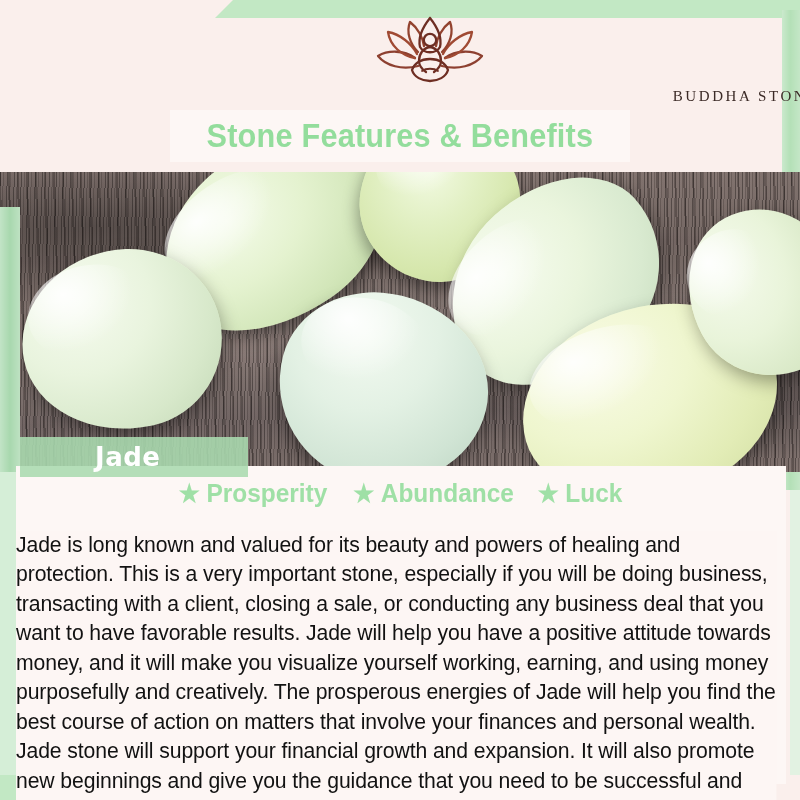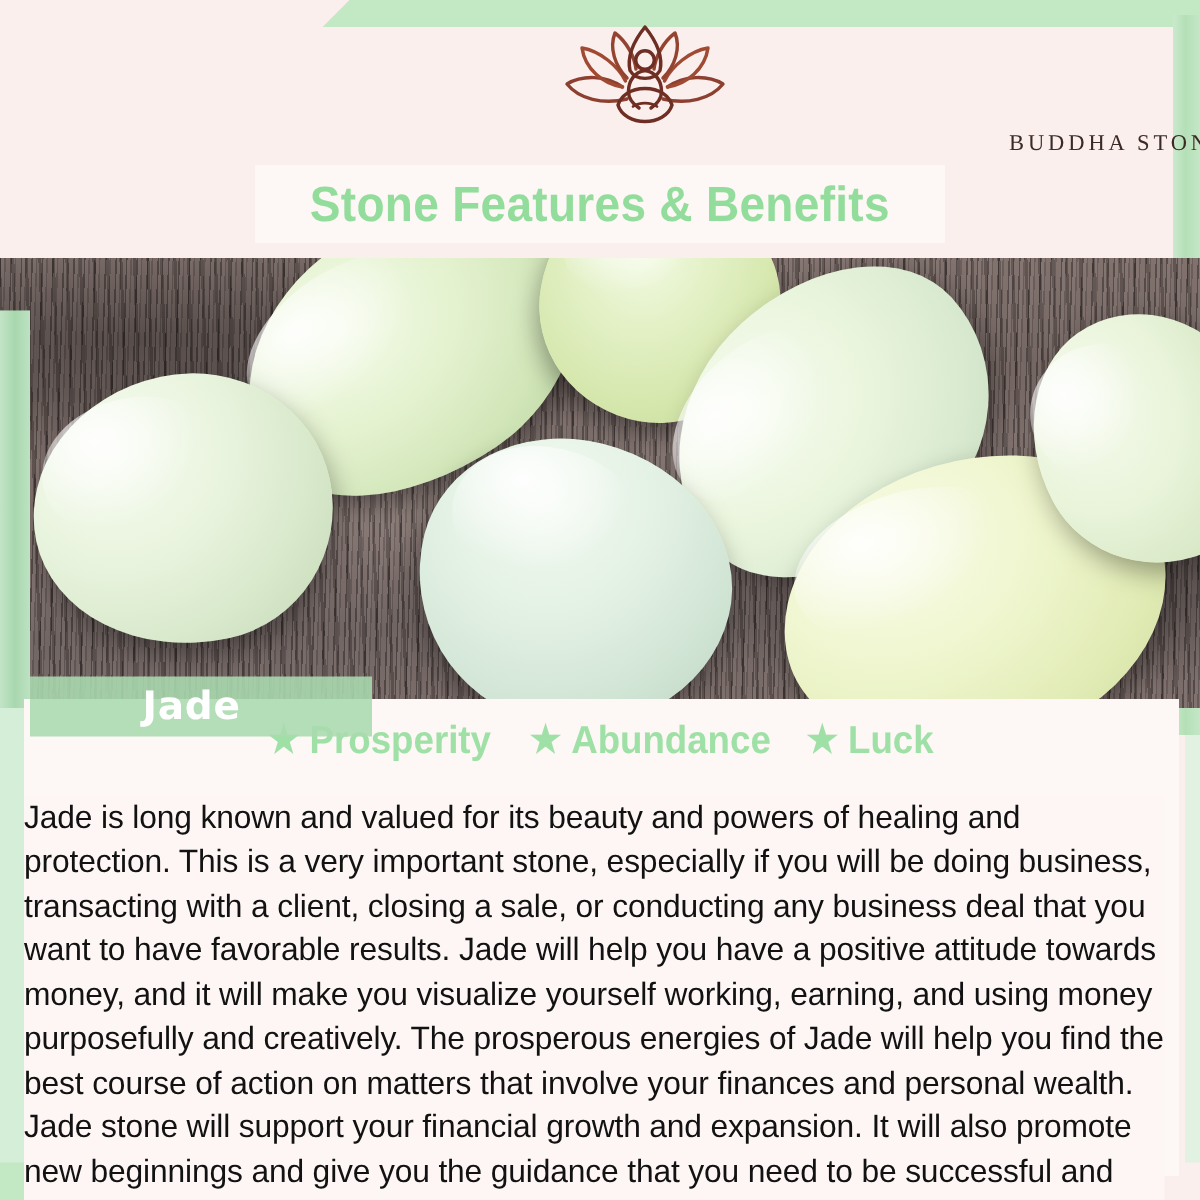--- a/index.html
+++ b/index.html
@@ -189,21 +189,21 @@
     position: absolute;
     border-radius: 50%;
     background: radial-gradient(ellipse at 32% 26%, rgba(255,255,255,.92), rgba(255,255,255,0) 58%);
     left: 6%; top: 5%; width: 62%; height: 52%;
   }
 
   
   .jade-label {
     position: absolute;
     left: 20px;
-    top: 451px;
+    top: 437px;
     width: 228px;
     height: 40px;
     background: rgba(170, 219, 175, .88);
     z-index: 5;
     display: flex;
     align-items: center;
   }
   .jade-text {
     margin-left: 75px;
     color: #ffffff;

